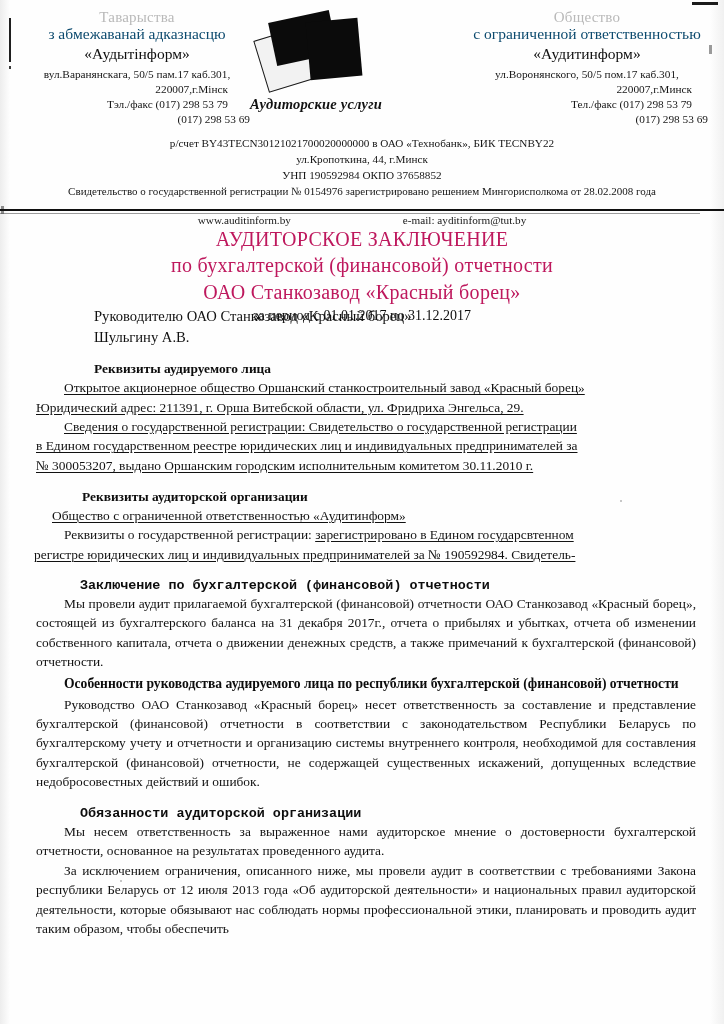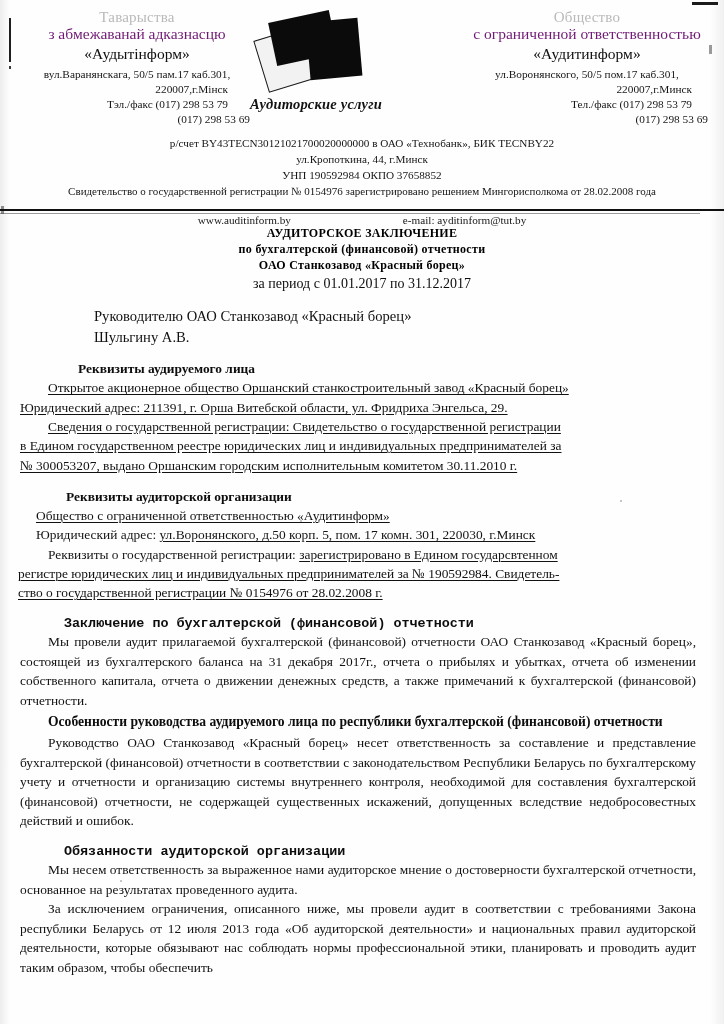--- a/index.html
+++ b/index.html
@@ -93,21 +93,21 @@
 
   .lh-org-top {
     font-size: 15px;
     color: #b9b9b9;
     letter-spacing: .2px;
     height: 17px;
     overflow: hidden;
   }
   .lh-org-mid {
     font-size: 15.5px;
-    color: #701a75;
+    color: #0c4a6e;
     white-space: nowrap;
   }
   .lh-org-name {
     font-size: 15.5px;
     color: #101010;
     margin-top: 1px;
   }
   .lh-addr {
     font-size: 11.3px;
     color: #161616;
@@ -204,25 +204,25 @@
   }
 
   
   .title-block {
     position: absolute;
     left: 0; top: 226px;
     width: 724px;
     text-align: center;
   }
   .title-block .t-bold {
-    font-weight: 700;
-    font-size: 12px;
+    font-weight: 400;
+    font-size: 20px;
     line-height: 1.32;
     letter-spacing: .3px;
-    color: #000000;
+    color: #be185d;
     display: block;
   }
   .title-block .t-norm {
     font-size: 14px;
     line-height: 1.36;
     color: #0d0d0d;
     display: block;
     margin-top: 1px;
   }
 
@@ -234,21 +234,21 @@
   }
   .addressee {
     padding-left: 94px;
     font-size: 14.6px;
     line-height: 1.42;
     color: #111;
   }
   .addressee span { display: block; }
 
   .sec {
-    padding: 0 28px 0 20px;
+    padding: 0 28px 0 36px;
   }
   .sec-head {
     font-weight: 700;
     font-size: 13.4px;
     color: #0d0d0d;
     padding-left: 58px;
     margin-top: 14px;
     margin-bottom: 1px;
   }
   .sec-head.ind-small { padding-left: 46px; }
@@ -375,28 +375,24 @@
         <span class="u-line" style="padding-left:28px;">Сведения о государственной регистрации: Свидетельство о государственной регистрации</span>
         <span class="u-line">в Едином государственном реестре юридических лиц и индивидуальных предпринимателей за</span>
         <span class="u-line">№ 300053207, выдано Оршанским городским исполнительным комитетом 30.11.2010 г.</span>
       </div>
     </div>
 
     <div class="sec">
       <div class="sec-head ind-small">Реквизиты аудиторской организации</div>
       <div>
         <div class="u-line" style="padding-left:16px;">Общество с ограниченной ответственностью «Аудитинформ»</div>
-        <div style="font-size:13.4px;line-height:1.44;padding-left:16px;">
-          <span>Юридический адрес: </span><span style="text-decoration:underline;text-underline-offset:2px;">ул.Воронянского, д.50 корп. 5, пом. 17 комн. 301, 220030, г.Минск</span>
-        </div>
         <div style="font-size:13.4px;line-height:1.44;padding-left:28px;">
           <span>Реквизиты о государственной регистрации: </span><span style="text-decoration:underline;text-underline-offset:2px;">зарегистрировано в Едином государсвтенном</span>
         </div>
         <div class="u-line" style="margin-left:-2px;">регистре юридических лиц и индивидуальных предпринимателей за  № 190592984. Свидетель-</div>
-        <div class="u-line" style="margin-left:-2px;">ство о государственной регистрации № 0154976 от 28.02.2008 г.</div>
       </div>
     </div>
 
     <div class="sec">
       <div class="sec-head ind-tiny">Заключение по бухгалтерской (финансовой) отчетности</div>
       <p class="p-just">Мы провели аудит прилагаемой бухгалтерской (финансовой) отчетности ОАО Станкозавод «Красный борец», состоящей из бухгалтерского баланса на 31 декабря 2017г., отчета о прибылях и убытках, отчета об изменении собственного  капитала, отчета о движении денежных средств, а также примечаний к бухгалтерской (финансовой) отчетности.</p>
     </div>
 
     <div class="sec">
       <div style="font-weight:700;font-size:13.6px;line-height:1.4;text-indent:28px;text-align:justify;color:#0d0d0d;margin-top:2px;">Особенности руководства аудируемого лица по республики бухгалтерской (финансовой) отчетности</div>

